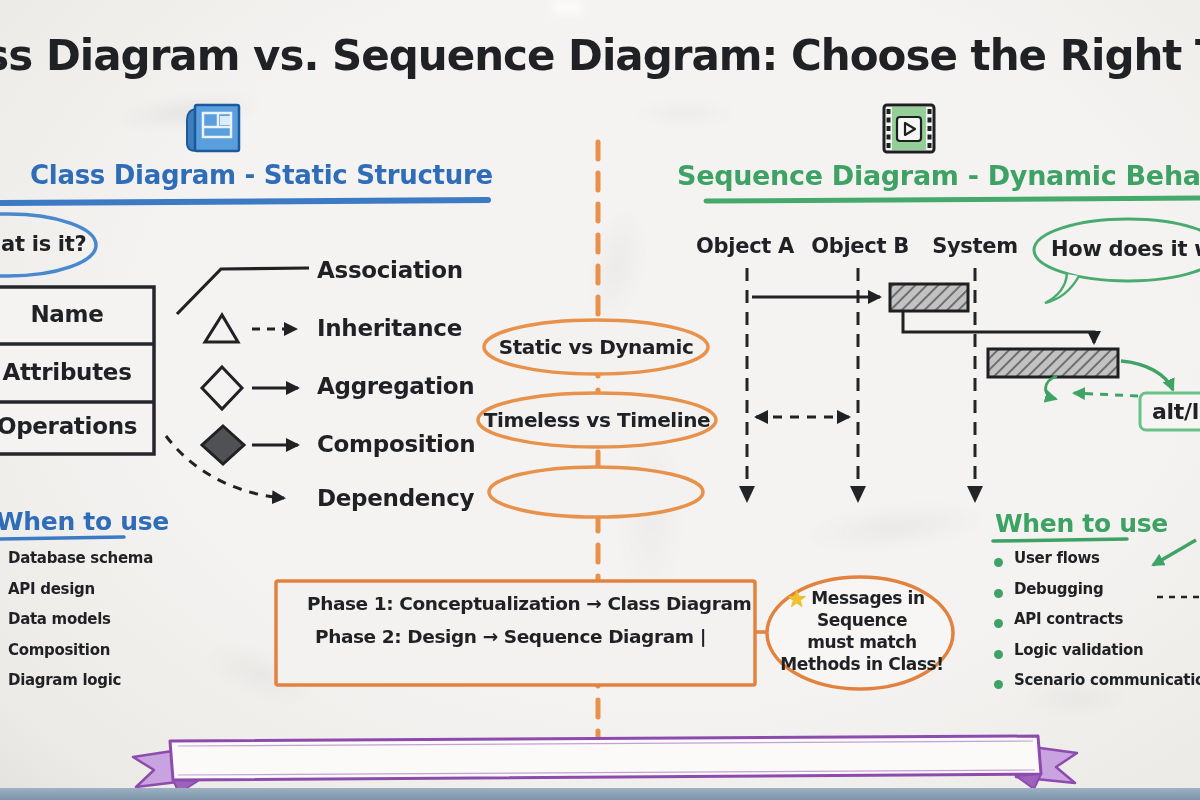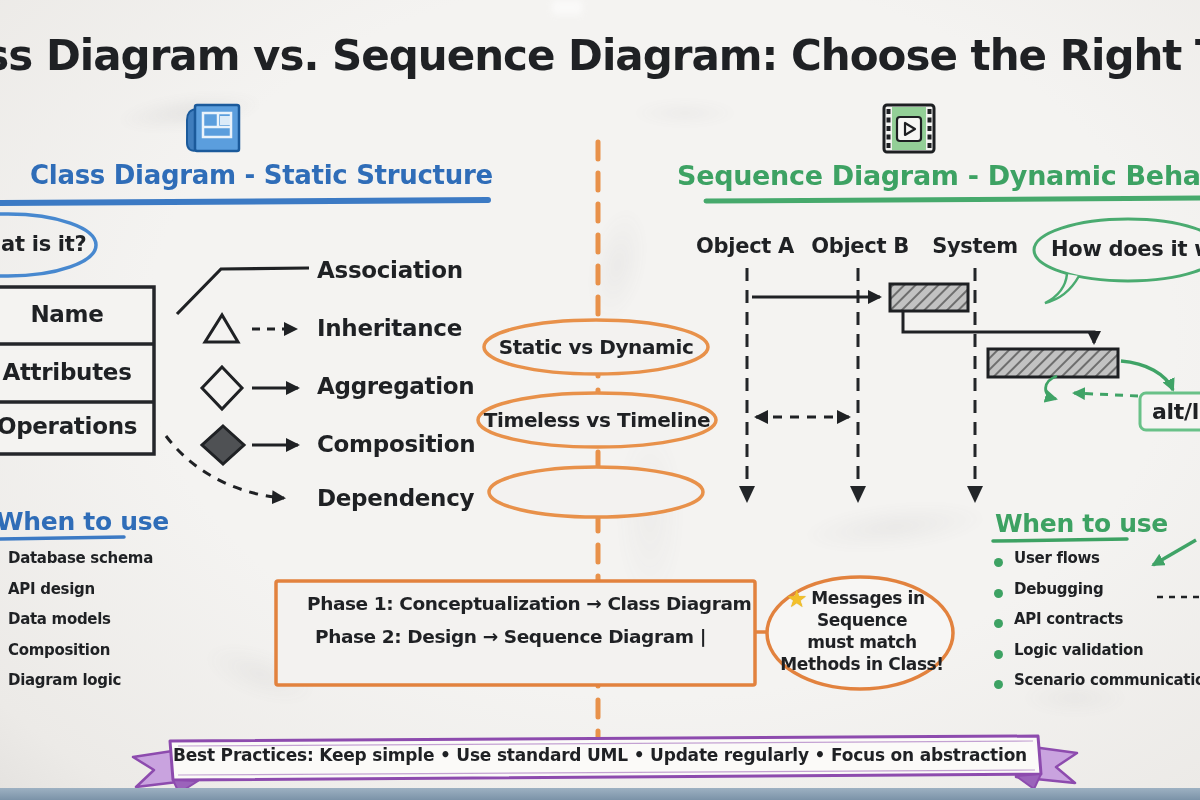--- a/index.html
+++ b/index.html
@@ -217,16 +217,15 @@
 
   <div class="txt phase" style="top:594px;left:287px;">Phase 1: Conceptualization → Class Diagram</div>
   <div class="txt phase" style="top:627px;left:295px;">Phase 2: Design → Sequence Diagram |</div>
 
   <span id="star">★</span>
   <div class="txt note-line" style="top:589px;left:778px;">Messages in</div>
   <div class="txt note-line" style="top:611px;left:772px;">Sequence</div>
   <div class="txt note-line" style="top:633px;left:772px;">must match</div>
   <div class="txt note-line" style="top:655px;left:772px;">Methods in Class!</div>
 
-  <div id="banner-text" class="txt">Best Practices: Keep simple • Use standard UML • Update regularly • Focus on abstraction</div>
 
   <div id="bottom-strip"></div>
 </div>
 
 </body></html>

